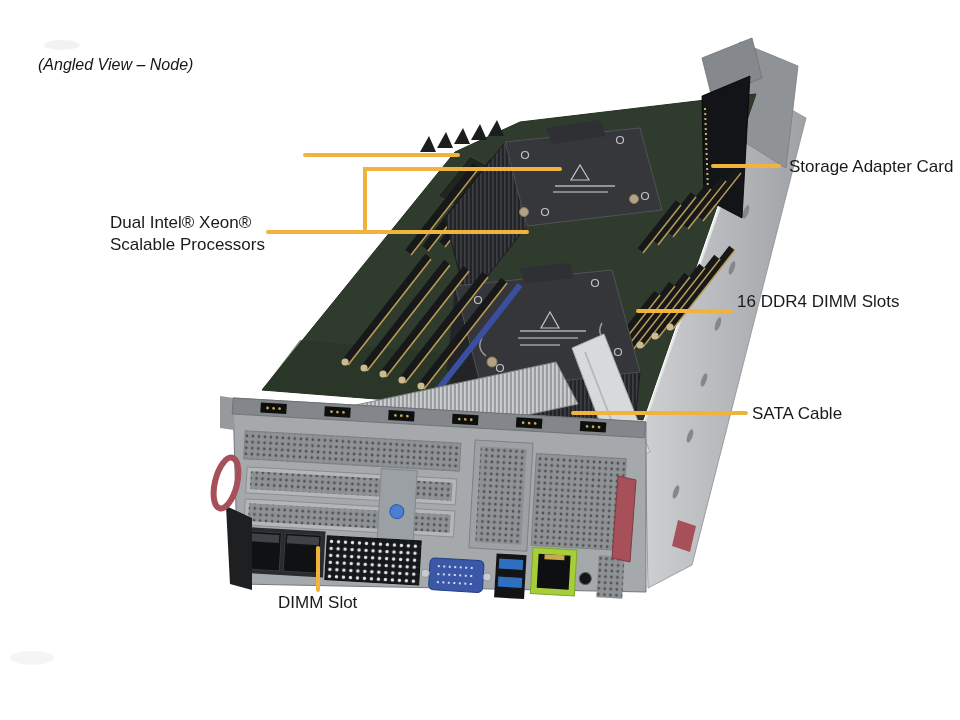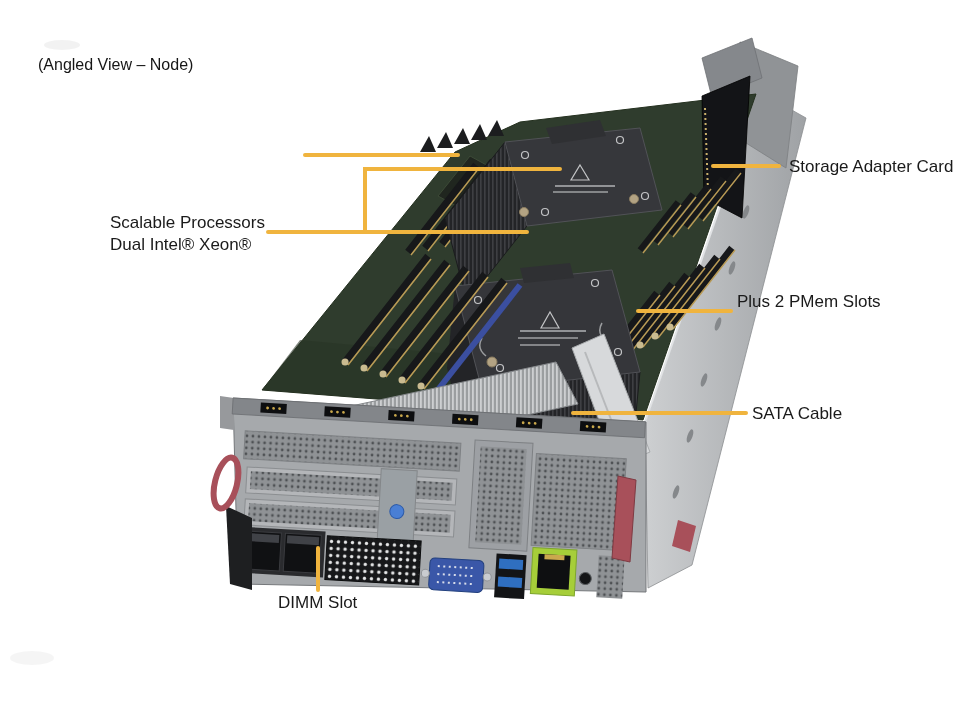--- a/index.html
+++ b/index.html
@@ -1,20 +1,20 @@
 <!DOCTYPE html>
 <html><head>
 <meta charset="utf-8">
 <style>
   html,body{margin:0;padding:0;background:#ffffff;}
   .stage{position:relative;width:960px;height:720px;background:#ffffff;overflow:hidden;
          font-family:"Liberation Sans",sans-serif;}
   .figure-svg{position:absolute;left:0;top:0;}
   .label{position:absolute;color:#1a1a1a;font-size:17px;line-height:22px;white-space:nowrap;}
-  .label.italic{font-size:16px;color:#161616;}
+  .label.italic{font-style:italic;font-size:16px;color:#161616;}
 </style>
 </head>
 <body>
 
 <div class="stage">
 
   <svg class="figure-svg" width="960" height="720" viewBox="0 0 960 720">
     <defs>
       <linearGradient id="wallGrad" x1="0" y1="0" x2="1" y2="0">
         <stop offset="0" stop-color="#cdcfd1"></stop>
@@ -225,26 +225,26 @@
       <path d="M638,311 H731" stroke="#F0B43E"></path>
       <path d="M573,413 H746" stroke="#F0B43E"></path>
       <path d="M318,548 V590" stroke="#F0B43E"></path>
     </g>
   </svg>
 
   <div class="label italic" style="left:38px;top:54px">(Angled View – Node)</div>
 
 
   <div class="label" style="left:110px;top:212px">
+    <div>Dual Intel® Xeon®</div>
     <div>Scalable Processors</div>
-    <div>Dual Intel® Xeon®</div>
   </div>
 
   <div class="label" style="left:789px;top:156px">Storage Adapter Card</div>
 
   <div class="label" style="left:737px;top:291px">
-    <div>Plus 2 PMem Slots</div>
+    <div>16 DDR4 DIMM Slots</div>
   </div>
 
   <div class="label" style="left:752px;top:403px">SATA Cable</div>
 
   <div class="label" style="left:278px;top:592px">DIMM Slot</div>
 </div>
 
 </body></html>

